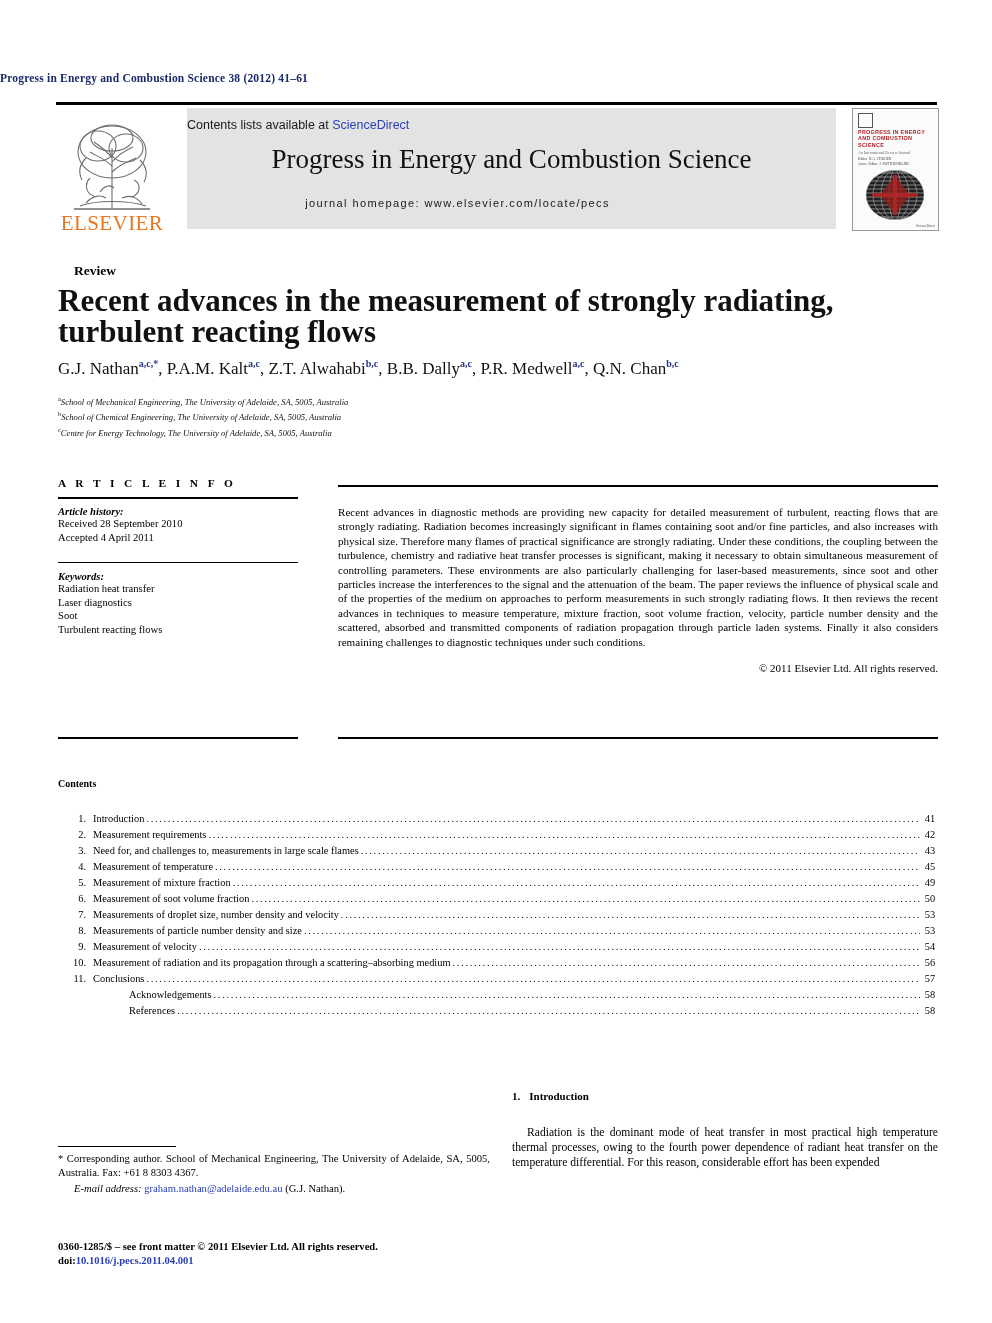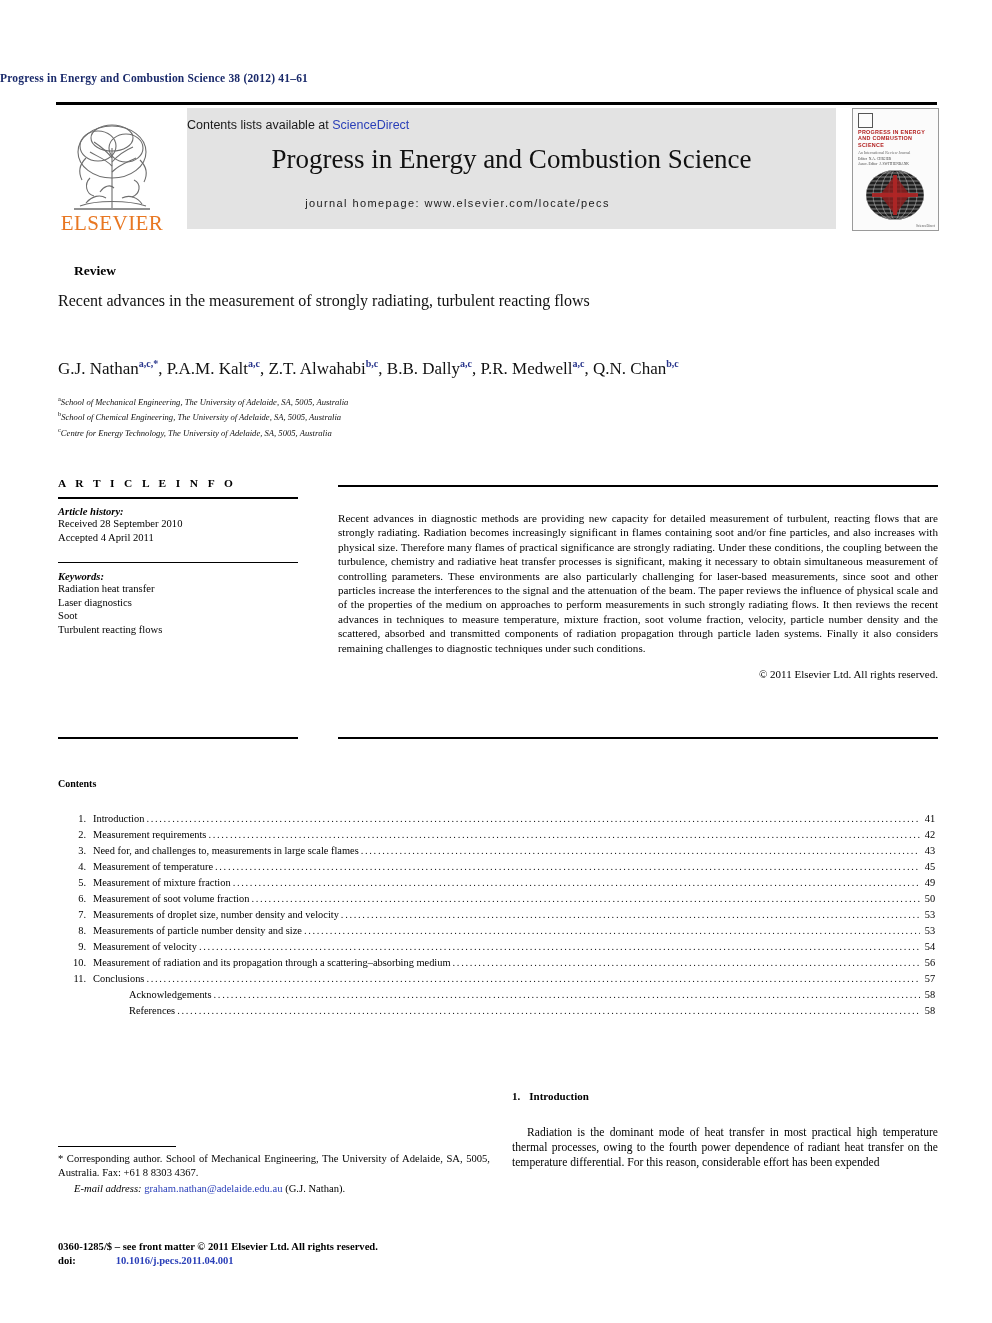--- a/index.html
+++ b/index.html
@@ -48,21 +48,21 @@
   }
   .cover .cv-sub{position:absolute;left:5px;top:41px;width:75px;font-size:4px;color:#666;}
   .cover .cv-ed{position:absolute;left:5px;top:48px;width:75px;font-size:3.6px;color:#444;line-height:5px;}
   .cover .cv-art{position:absolute;left:7px;top:60px;width:70px;height:52px;}
   .cover .cv-foot{position:absolute;right:3px;bottom:2px;font-size:3.4px;color:#555;}
 
   
   .kind{position:absolute;left:58px;top:263px;font-size:13.5px;font-weight:bold;margin-left:16px;}
   .title{
     position:absolute;left:58px;top:285px;width:870px;
-    font-size:16px;line-height:31px;color:#111;
+    font-size:31px;line-height:31px;color:#111;font-weight:bold;
   }
   .authors{
     position:absolute;left:58px;top:358px;width:880px;
     font-size:17px;color:#111;
   }
   .authors sup{font-size:10px;color:#27348b;font-weight:bold;vertical-align:super;}
   .affil{
     position:absolute;left:58px;top:393px;width:880px;
     font-size:8.6px;font-style:italic;line-height:11.6px;color:#111;
   }
@@ -75,21 +75,21 @@
     font-family:"Liberation Serif",serif;font-size:11.4px;font-weight:bold;
     letter-spacing:3.4px;color:#000;
   }
   .rule-thick{height:2px;background:#000;margin-top:8px;}
   .rule-thin{height:1px;background:#000;}
   .ah-title{font-size:10.6px;font-weight:bold;font-style:italic;margin-top:7px;}
   .ah-line{font-size:10.6px;line-height:13.6px;}
   .kw-title{font-size:10.6px;font-weight:bold;font-style:italic;}
   .kw-line{font-size:10.6px;line-height:13.6px;}
   .abs-body{
-    font-size:11.1px;line-height:14.4px;text-align:justify;margin-top:24px;color:#000;
+    font-size:11.1px;line-height:14.4px;text-align:justify;margin-top:18px;color:#000;
   }
   .abs-copy{font-size:11px;text-align:right;margin-top:13px;}
   .info-botrule{position:absolute;left:58px;top:737px;width:240px;height:2px;background:#000;}
   .abs-botrule{position:absolute;left:338px;top:737px;width:600px;height:2px;background:#000;}
 
   
   .contents-h{position:absolute;left:58px;top:778px;font-size:10px;font-weight:bold;}
   .toc{position:absolute;left:58px;top:811px;width:880px;font-size:10.4px;}
   .toc-row{display:flex;align-items:baseline;line-height:16px;white-space:nowrap;}
   .toc-num{width:28px;text-align:right;padding-right:7px;flex:none;}
@@ -116,21 +116,21 @@
     position:absolute;left:58px;top:1152px;width:432px;
     font-size:10.6px;line-height:14px;text-align:justify;
   }
   .fn-mail{margin-top:2px;text-indent:16px;}
   .fn-mail i{font-style:italic;}
   .fn-mail a{color:#2a3fb8;text-decoration:none;}
   .issn{
     position:absolute;left:58px;top:1240px;width:432px;
     font-size:10.6px;line-height:14px;font-weight:bold;
   }
-  .issn .doi{color:#2a3fb8;font-weight:bold;margin-left:40px;}
+  .issn .doi{color:#2a3fb8;font-weight:bold;}
 </style>
 </head>
 <body>
 
 <div class="page">
 
   <div class="runhead">Progress in Energy and Combustion Science 38 (2012) 41–61</div>
 
   <div class="masthead">
     <div class="toprule"></div>

